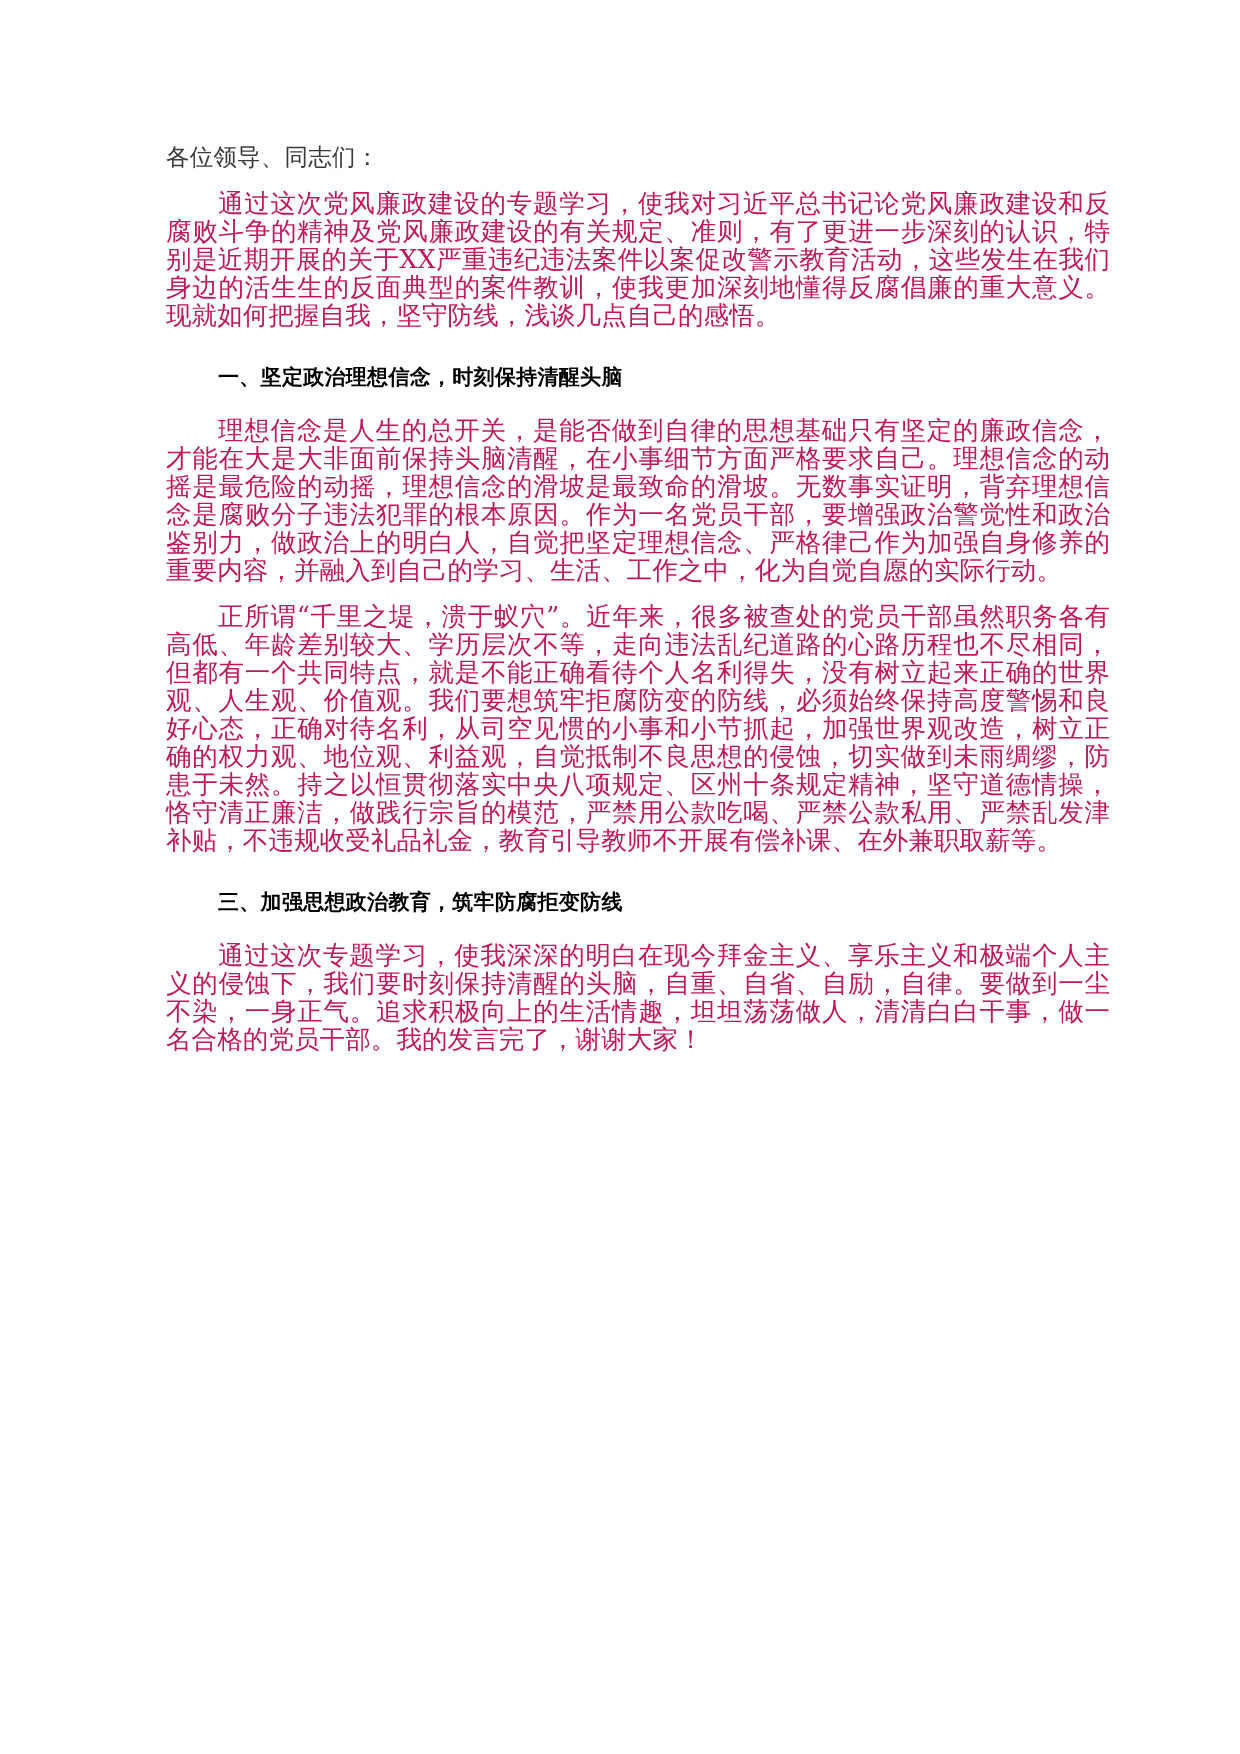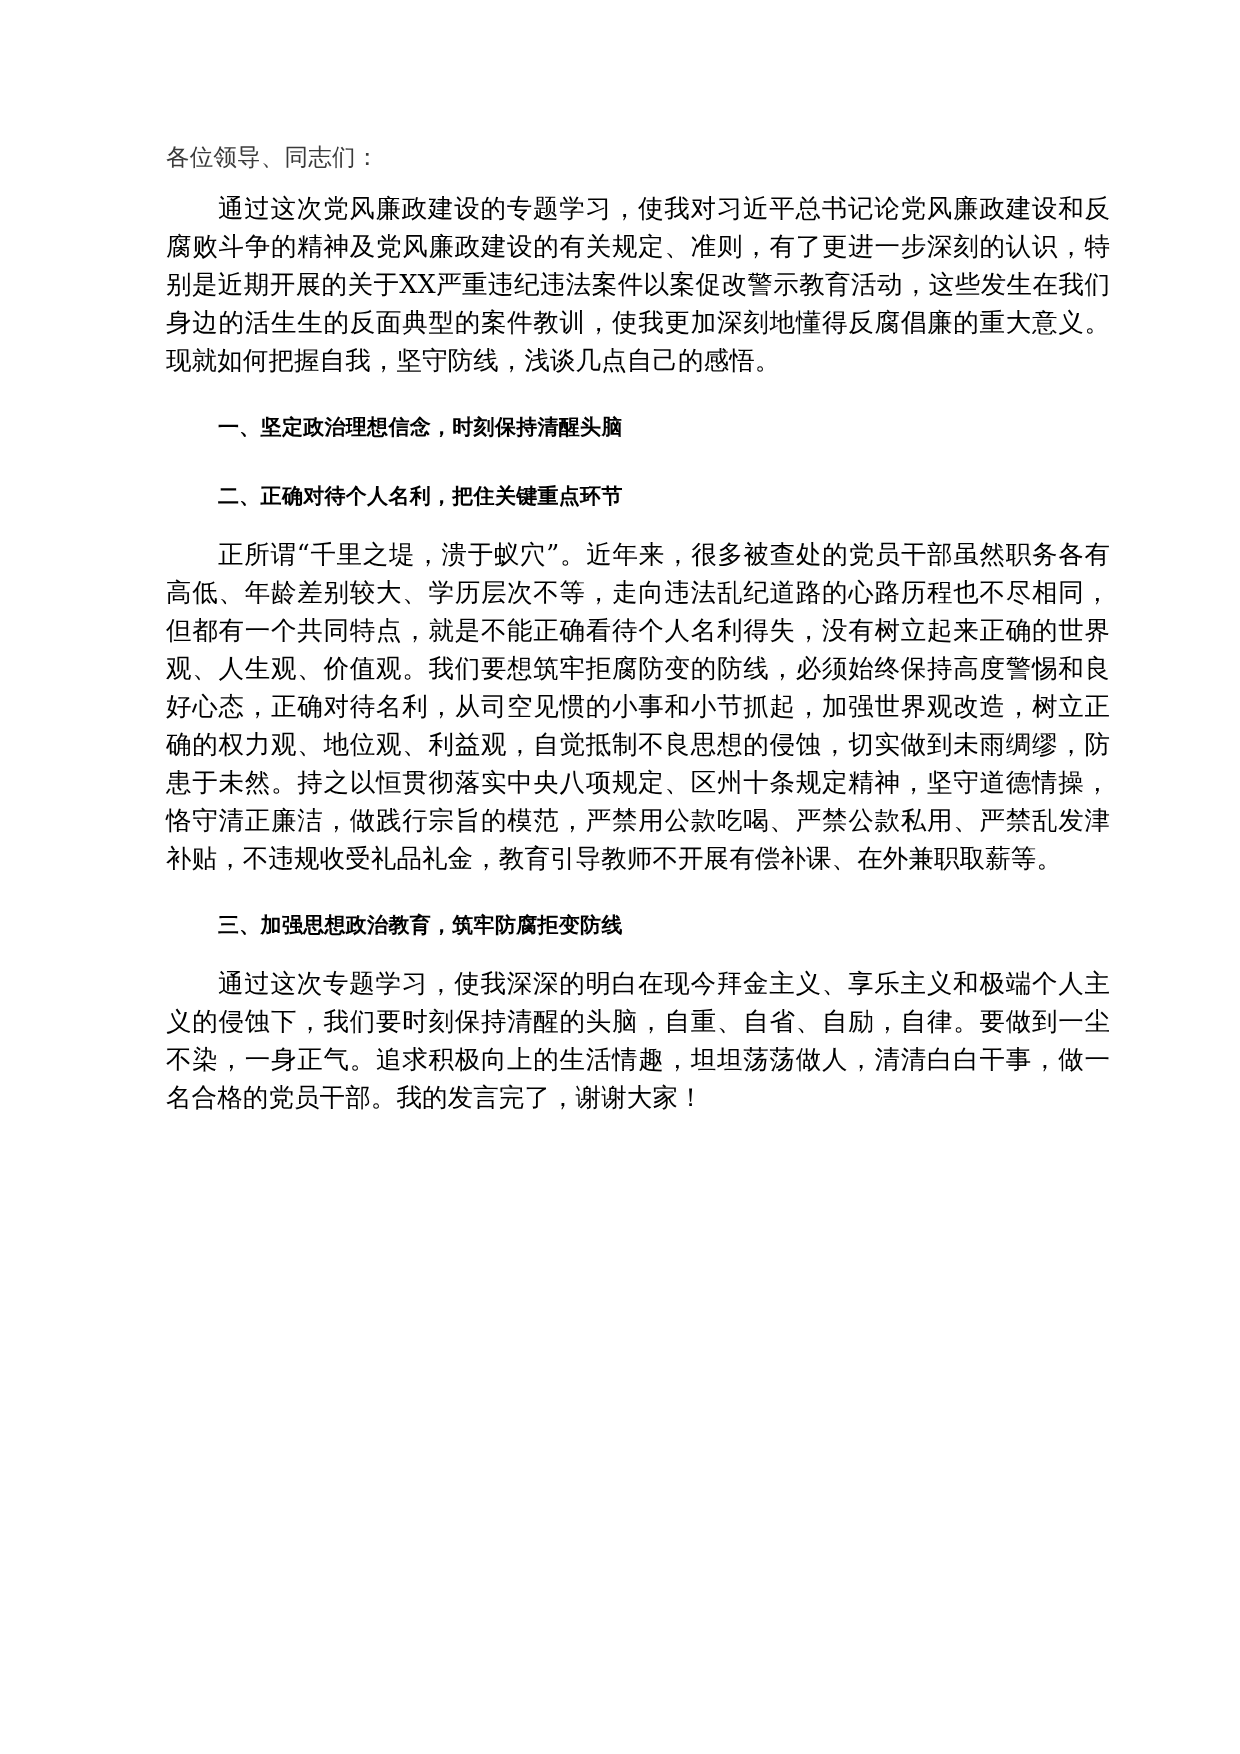--- a/index.html
+++ b/index.html
@@ -23,26 +23,26 @@
   }
   .salutation {
     font-size: 23.5px;
     line-height: 1.5;
     color: #3a3a3a;
     margin: 0 0 14px 0;
     letter-spacing: 0.2px;
   }
   p.para {
     font-size: 25.5px;
-    line-height: 38px;
+    line-height: 28px;
     margin: 0 0 18px 0;
     text-align: justify;
     text-justify: inter-character;
     text-indent: 52px;
-    color: #000000;
+    color: #be185d;
     letter-spacing: 0.1px;
     word-break: break-all;
   }
   h2.section-heading {
     font-size: 21px;
     line-height: 43px;
     font-weight: bold;
     margin: 26px 0 18px 0;
     text-indent: 52px;
     color: #000000;
@@ -57,22 +57,22 @@
 
 <div class="page">
   <div class="doc-body">
 
     <p class="salutation">各位领导、同志们：</p>
 
     <p class="para">通过这次党风廉政建设的专题学习，使我对习近平总书记论党风廉政建设和反腐败斗争的精神及党风廉政建设的有关规定、准则，有了更进一步深刻的认识，特别是近期开展的关于XX严重违纪违法案件以案促改警示教育活动，这些发生在我们身边的活生生的反面典型的案件教训，使我更加深刻地懂得反腐倡廉的重大意义。现就如何把握自我，坚守防线，浅谈几点自己的感悟。</p>
 
     <h2 class="section-heading">一、坚定政治理想信念，时刻保持清醒头脑</h2>
 
+    <p class="para">理想信念是人生的总开关，是能否做到自律的思想基础只有坚定的廉政信念，才能在大是大非面前保持头脑清醒，在小事细节方面严格要求自己。理想信念的动摇是最危险的动摇，理想信念的滑坡是最致命的滑坡。无数事实证明，背弃理想信念是腐败分子违法犯罪的根本原因。作为一名党员干部，要增强政治警觉性和政治鉴别力，做政治上的明白人，自觉把坚定理想信念、严格律己作为加强自身修养的重要内容，并融入到自己的学习、生活、工作之中，化为自觉自愿的实际行动。</p>
 
-    <h2 class="section-heading">二、正确对待个人名利，把住关键重点环节</h2>
 
     <p class="para">正所谓“千里之堤，溃于蚁穴”。近年来，很多被查处的党员干部虽然职务各有高低、年龄差别较大、学历层次不等，走向违法乱纪道路的心路历程也不尽相同，但都有一个共同特点，就是不能正确看待个人名利得失，没有树立起来正确的世界观、人生观、价值观。我们要想筑牢拒腐防变的防线，必须始终保持高度警惕和良好心态，正确对待名利，从司空见惯的小事和小节抓起，加强世界观改造，树立正确的权力观、地位观、利益观，自觉抵制不良思想的侵蚀，切实做到未雨绸缪，防患于未然。持之以恒贯彻落实中央八项规定、区州十条规定精神，坚守道德情操，恪守清正廉洁，做践行宗旨的模范，严禁用公款吃喝、严禁公款私用、严禁乱发津补贴，不违规收受礼品礼金，教育引导教师不开展有偿补课、在外兼职取薪等。</p>
 
     <h2 class="section-heading">三、加强思想政治教育，筑牢防腐拒变防线</h2>
 
 
     <p class="para para-last">通过这次专题学习，使我深深的明白在现今拜金主义、享乐主义和极端个人主义的侵蚀下，我们要时刻保持清醒的头脑，自重、自省、自励，自律。要做到一尘不染，一身正气。追求积极向上的生活情趣，坦坦荡荡做人，清清白白干事，做一名合格的党员干部。我的发言完了，谢谢大家！</p>
 
   </div>
 </div>

